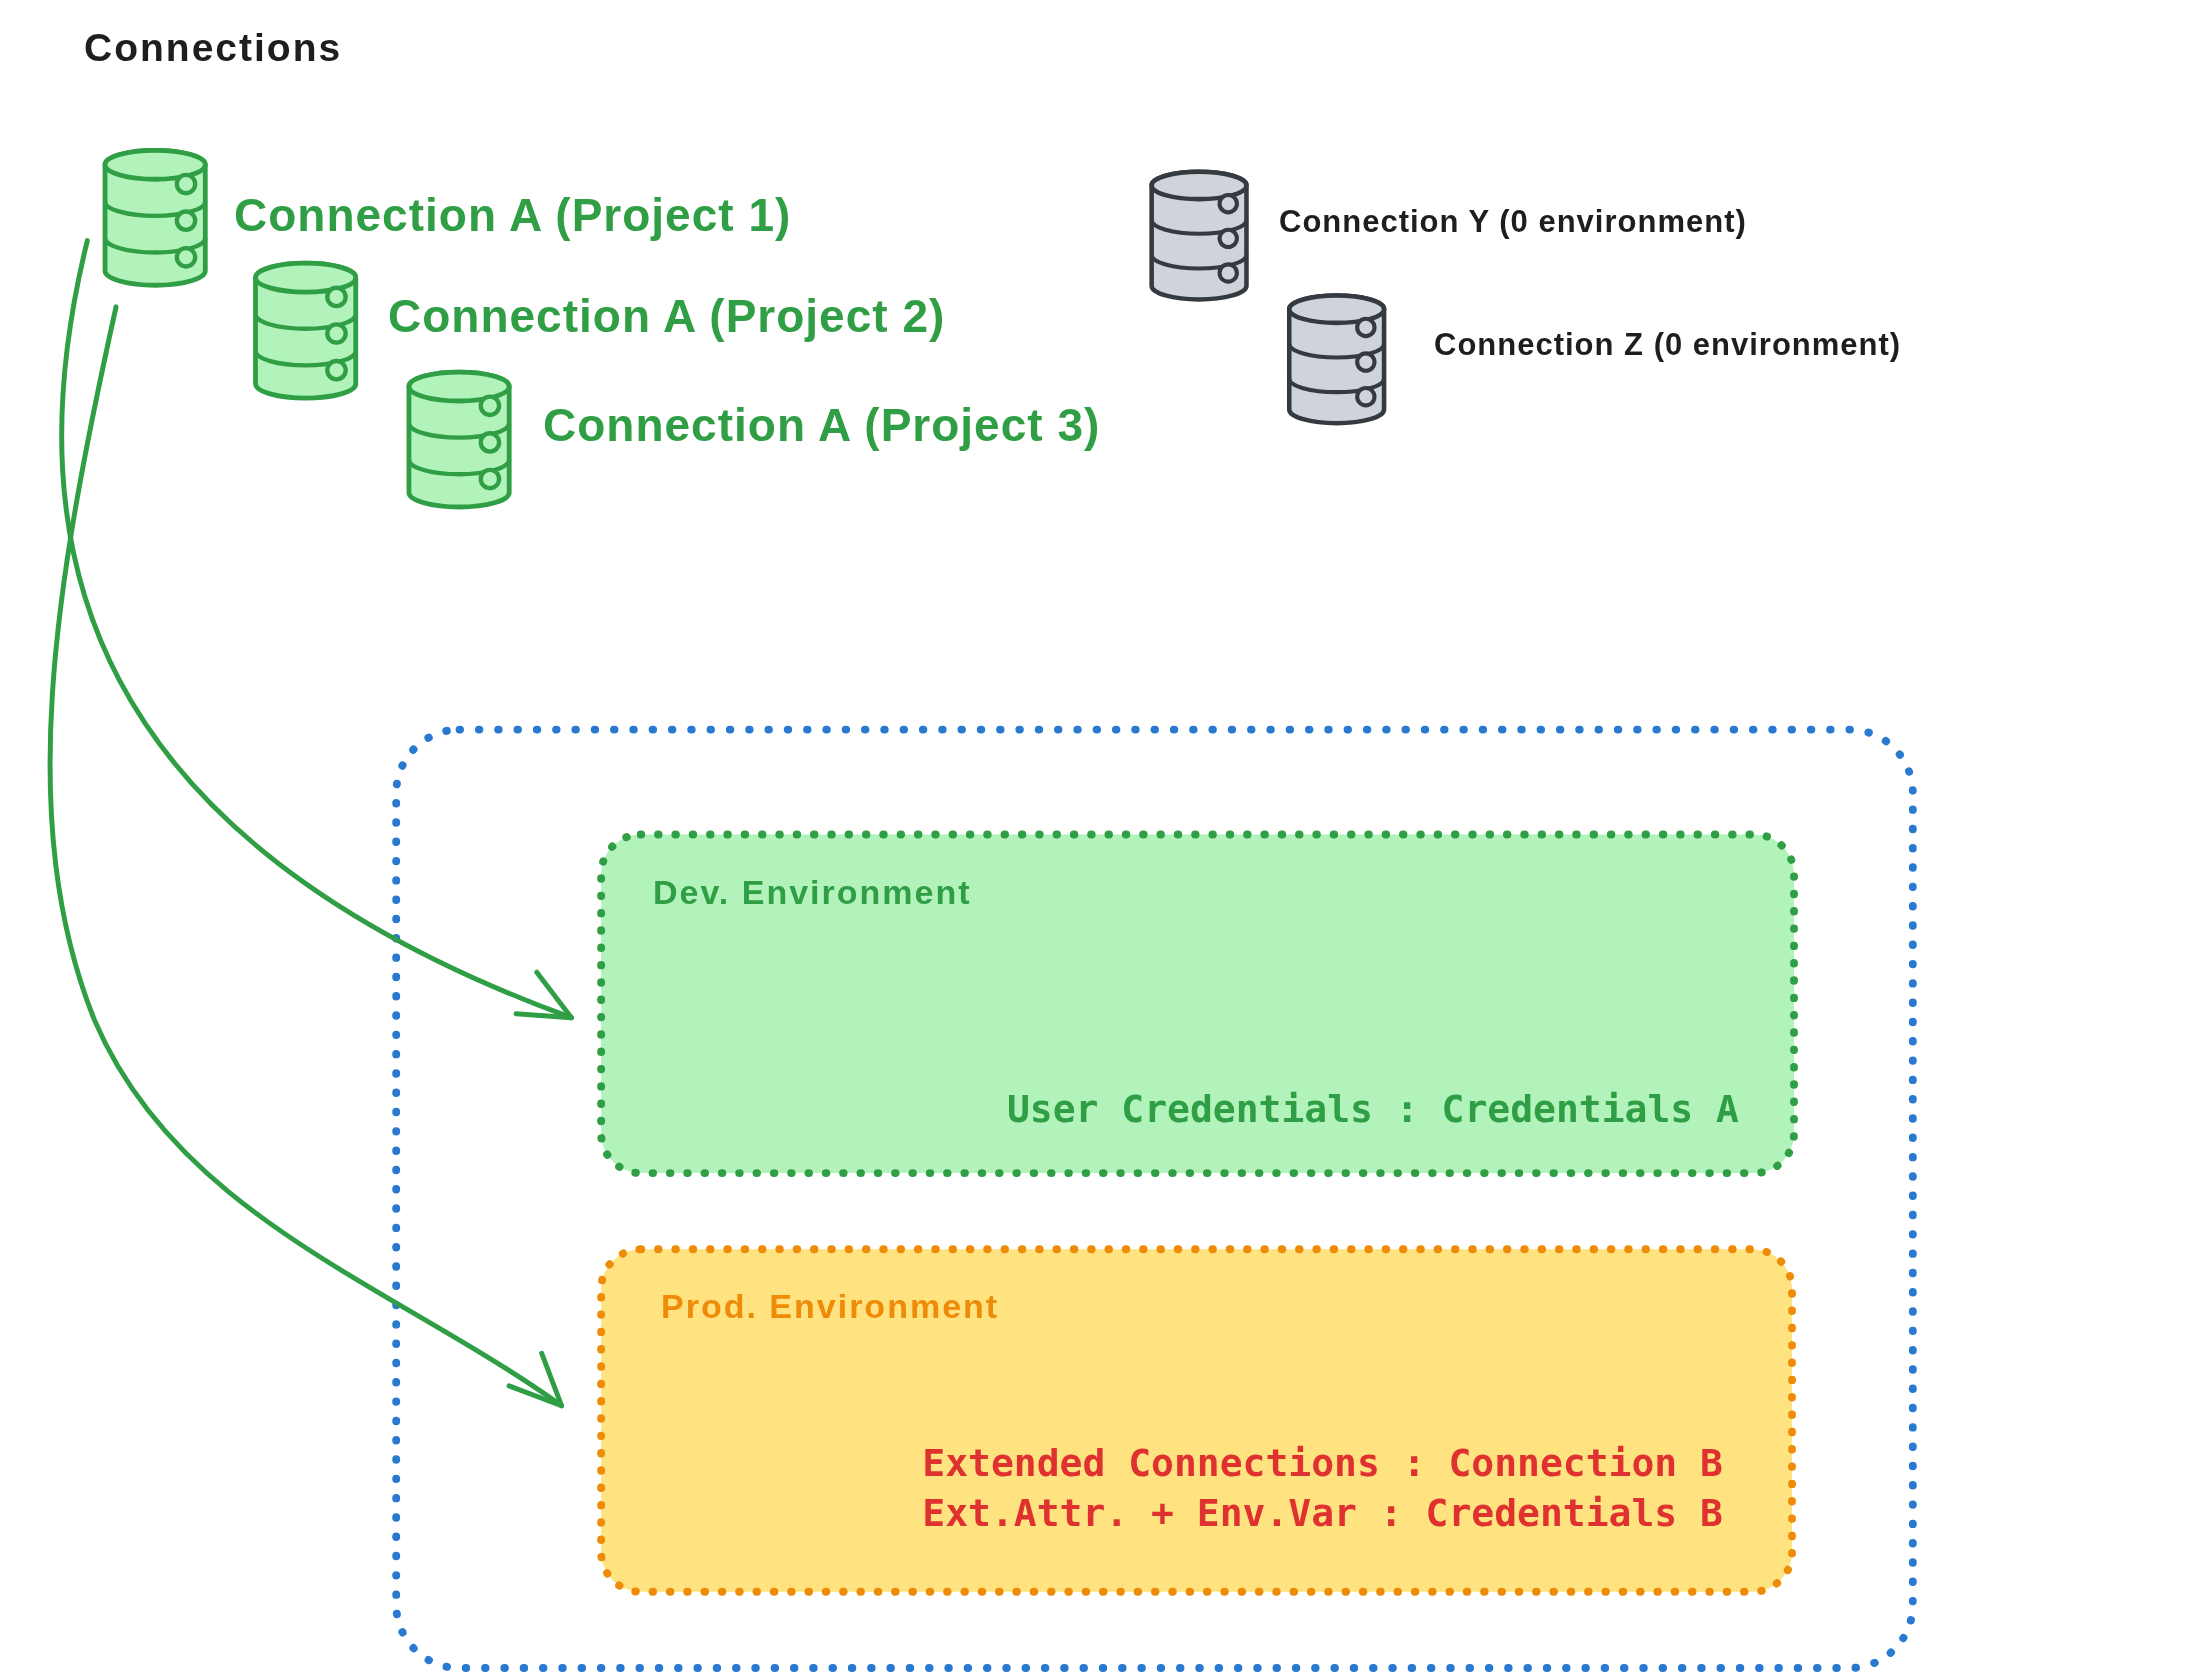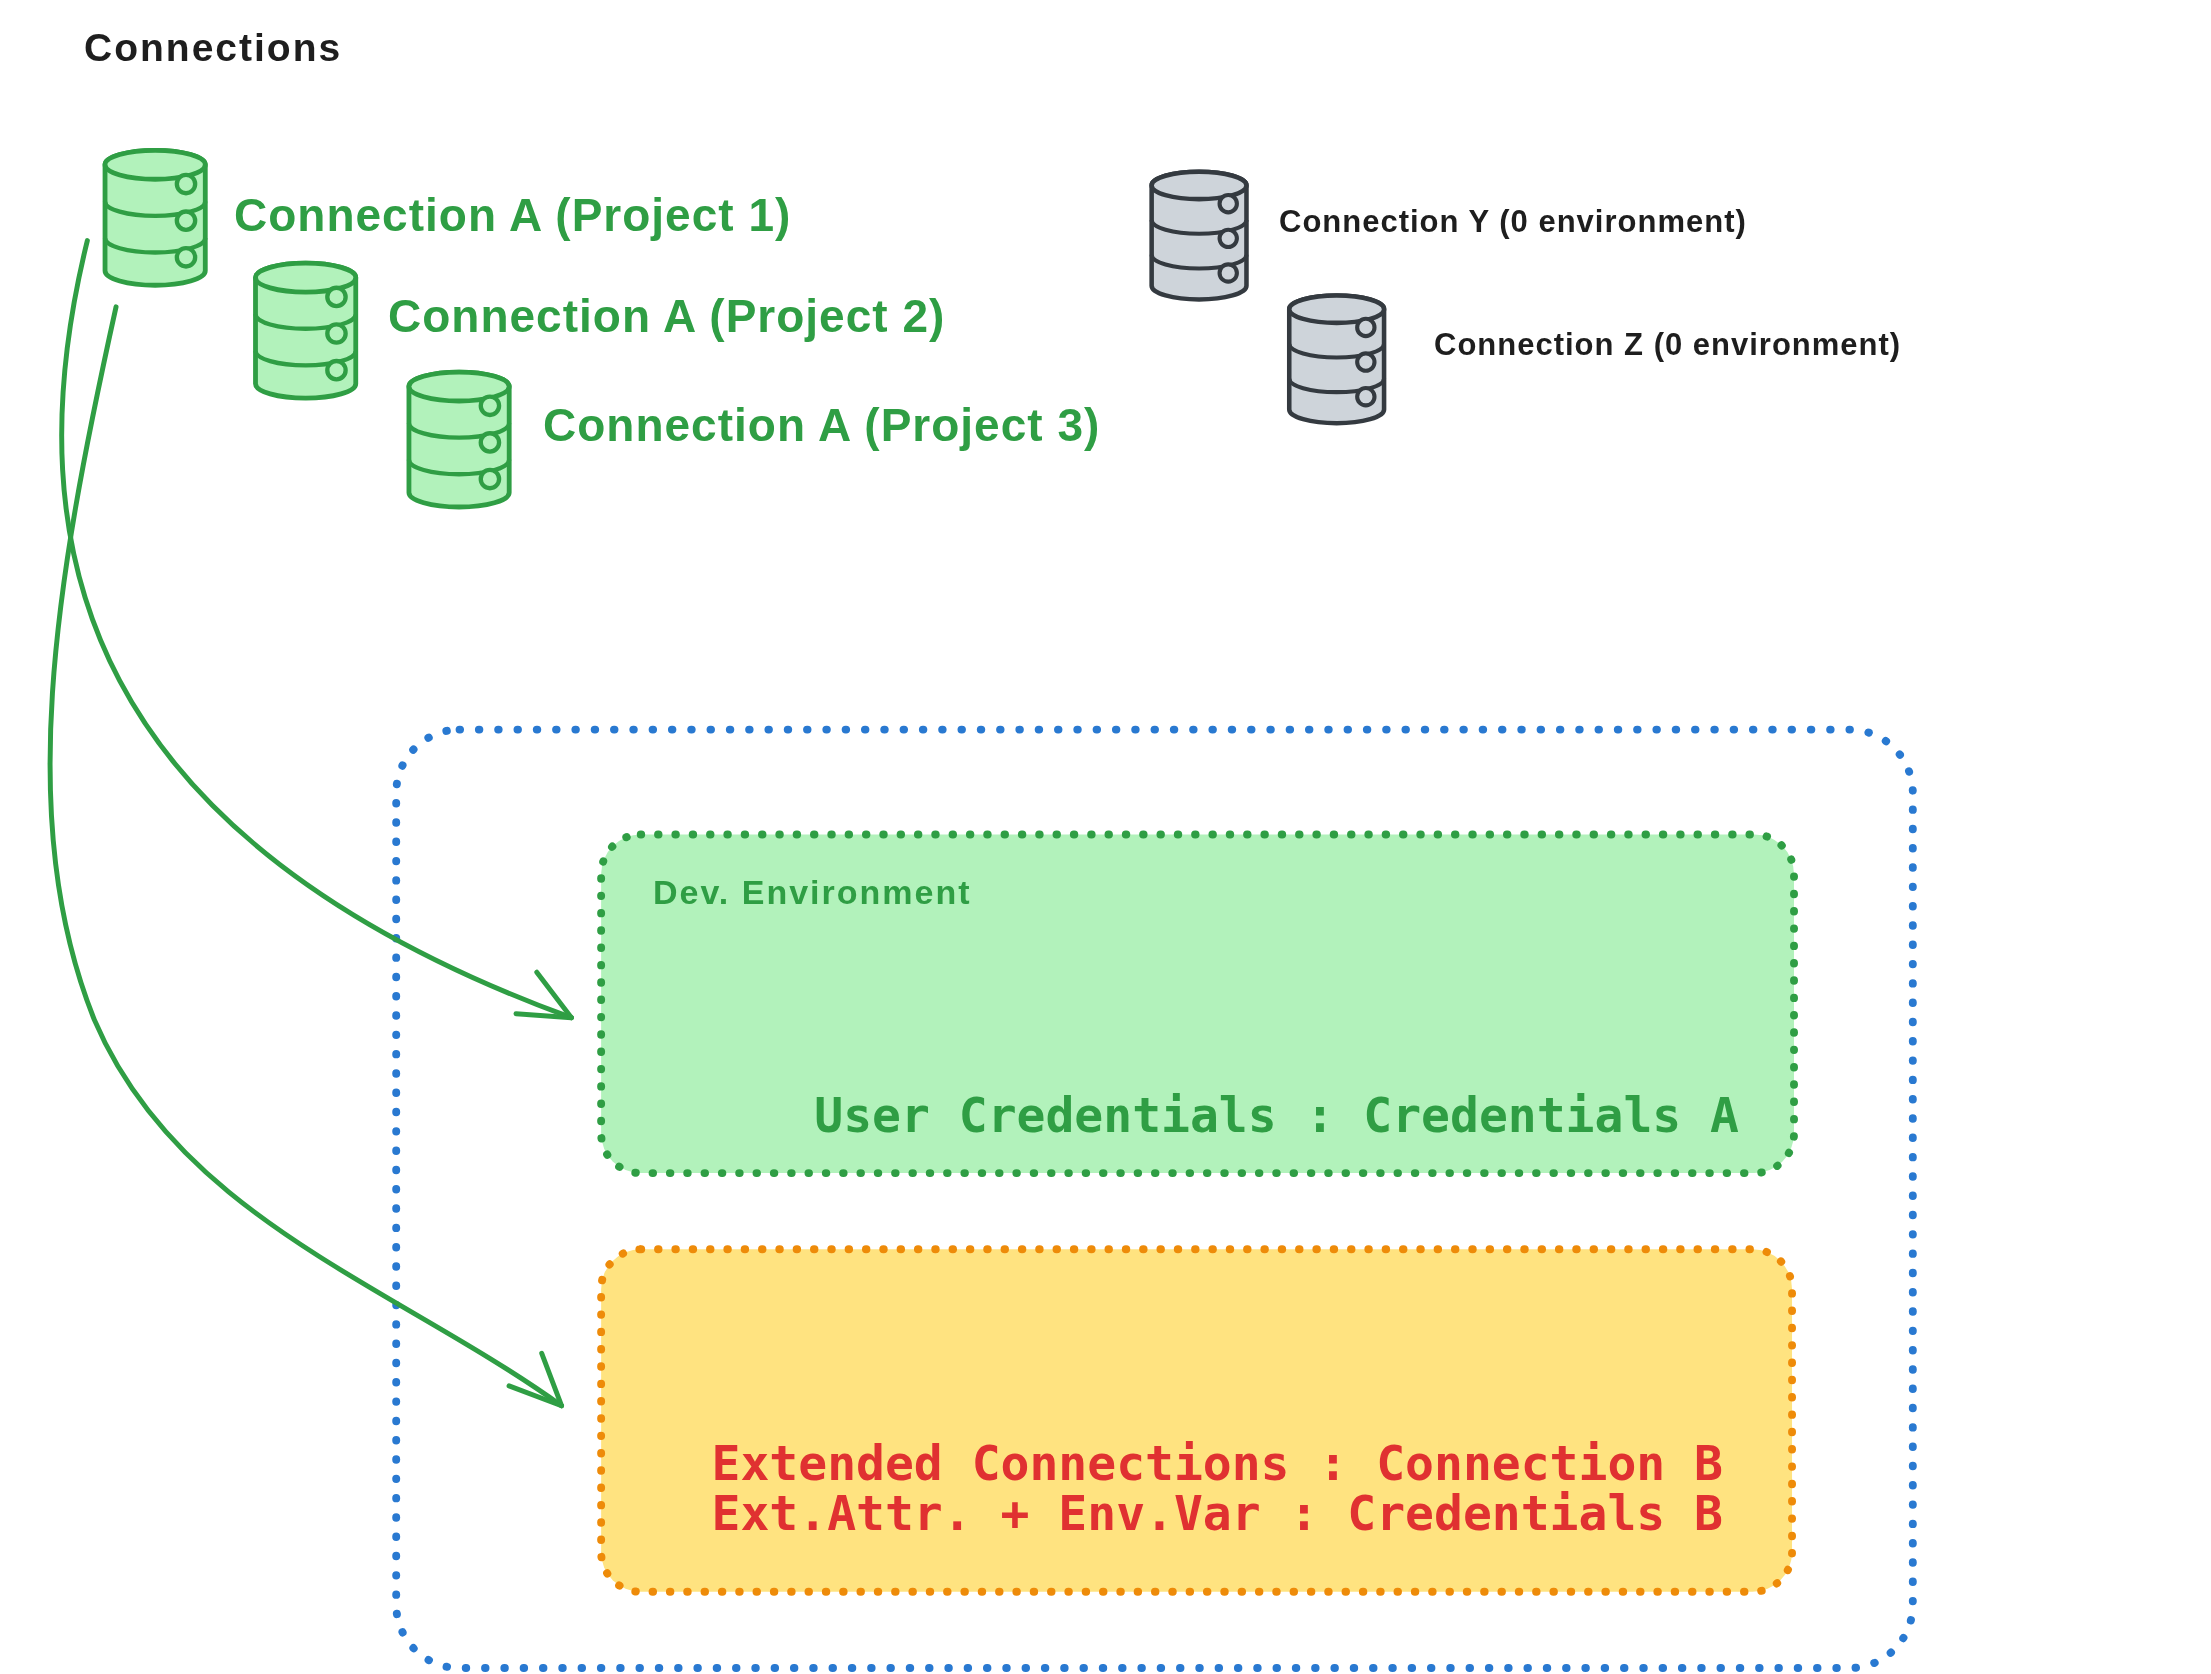--- a/index.html
+++ b/index.html
@@ -30,21 +30,21 @@
   .lbl-ink { color: var(--ink); font-size: 31px; }
   .ly { left: 1279px; top: 204px; }
   .lz { left: 1410px; top: 327px; margin-left: 24px; }
   .project-title { left: 481px; top: 594px; font-size: 61px; font-weight: 700; color: var(--blue); letter-spacing: 2px; }
   .env-name { font-size: 34px; letter-spacing: 2px; }
   .dev-name  { left: 653px; top: 873px;  color: var(--green); }
   .prod-name { left: 661px; top: 1287px; color: var(--orange); }
   .mono {
     font-family: "DejaVu Sans Mono", monospace;
     font-weight: 700;
-    font-size: 48px;
+    font-size: 38px;
     letter-spacing: 0;
     text-align: right;
   }
   .dev-map  { left: 594px; top: 1087px; width: 1145px; color: var(--green); }
   .prod-map { left: 594px; top: 1438px; width: 1129px; color: var(--red); line-height: 50px; }
   .prod-map div { white-space: nowrap; }
 </style>
 </head>
 <body>
 
@@ -99,19 +99,20 @@
   <div class="txt hand lbl-green l2">Connection A (Project 2)</div>
   <div class="txt hand lbl-green l3">Connection A (Project 3)</div>
 
   <div class="txt hand lbl-ink ly">Connection Y (0 environment)</div>
   <div class="txt hand lbl-ink lz">Connection Z (0 environment)</div>
 
 
   <div class="txt hand env-name dev-name">Dev. Environment</div>
   <div class="txt mono dev-map">User Credentials : Credentials A</div>
 
+  <div class="txt hand env-name prod-name">Prod. Environment</div>
   <div class="txt mono prod-map">
     <div>Extended Connections : Connection B</div>
     <div>Ext.Attr. + Env.Var : Credentials B</div>
   </div>
 
 </div>
 
 
 </body></html>

